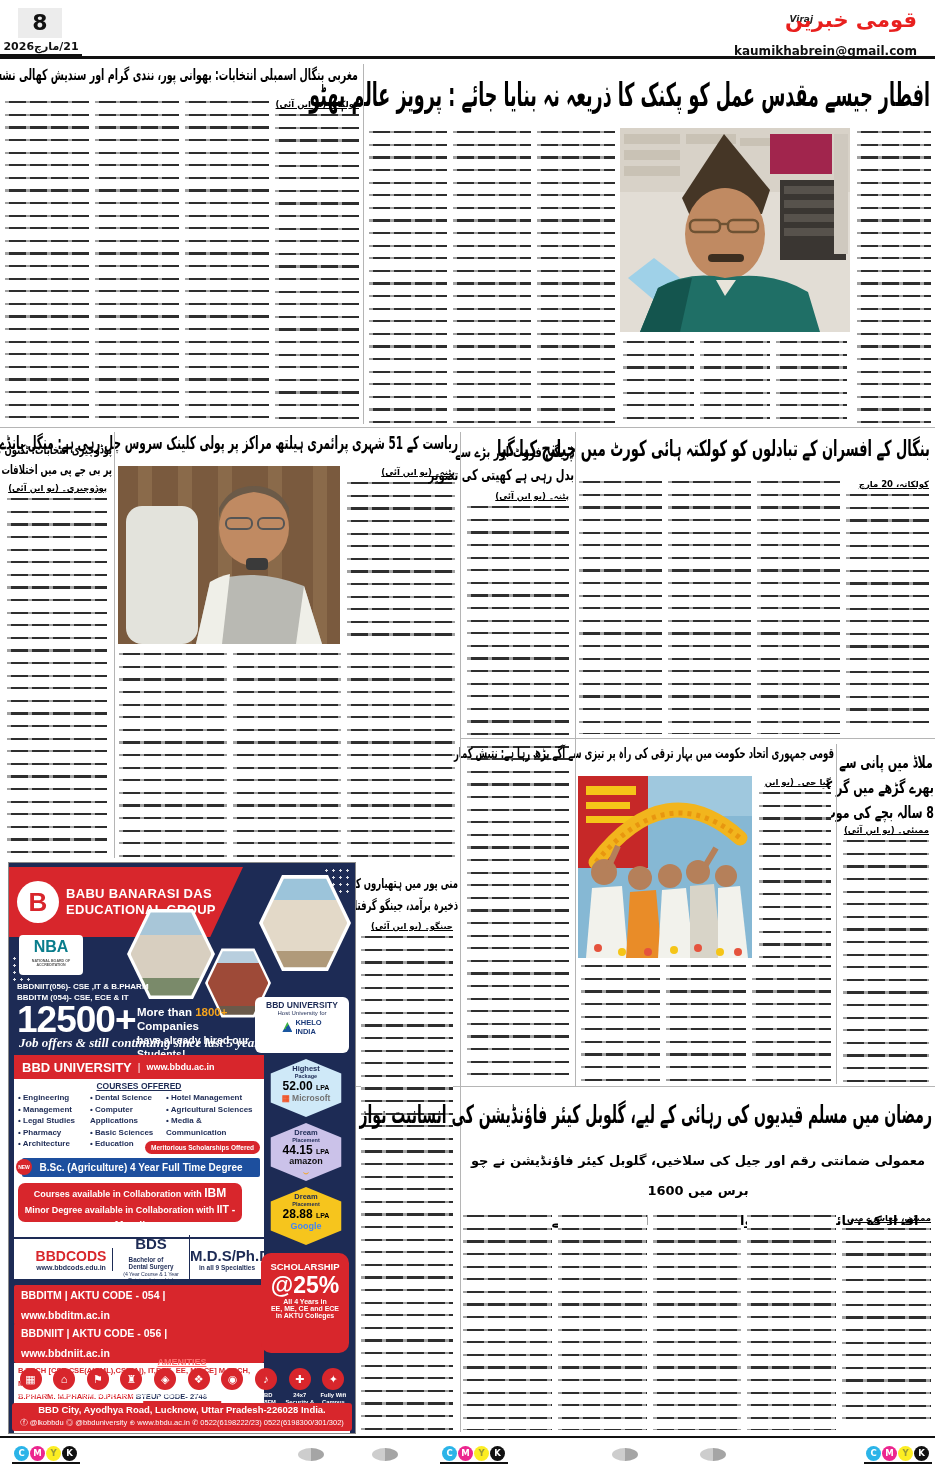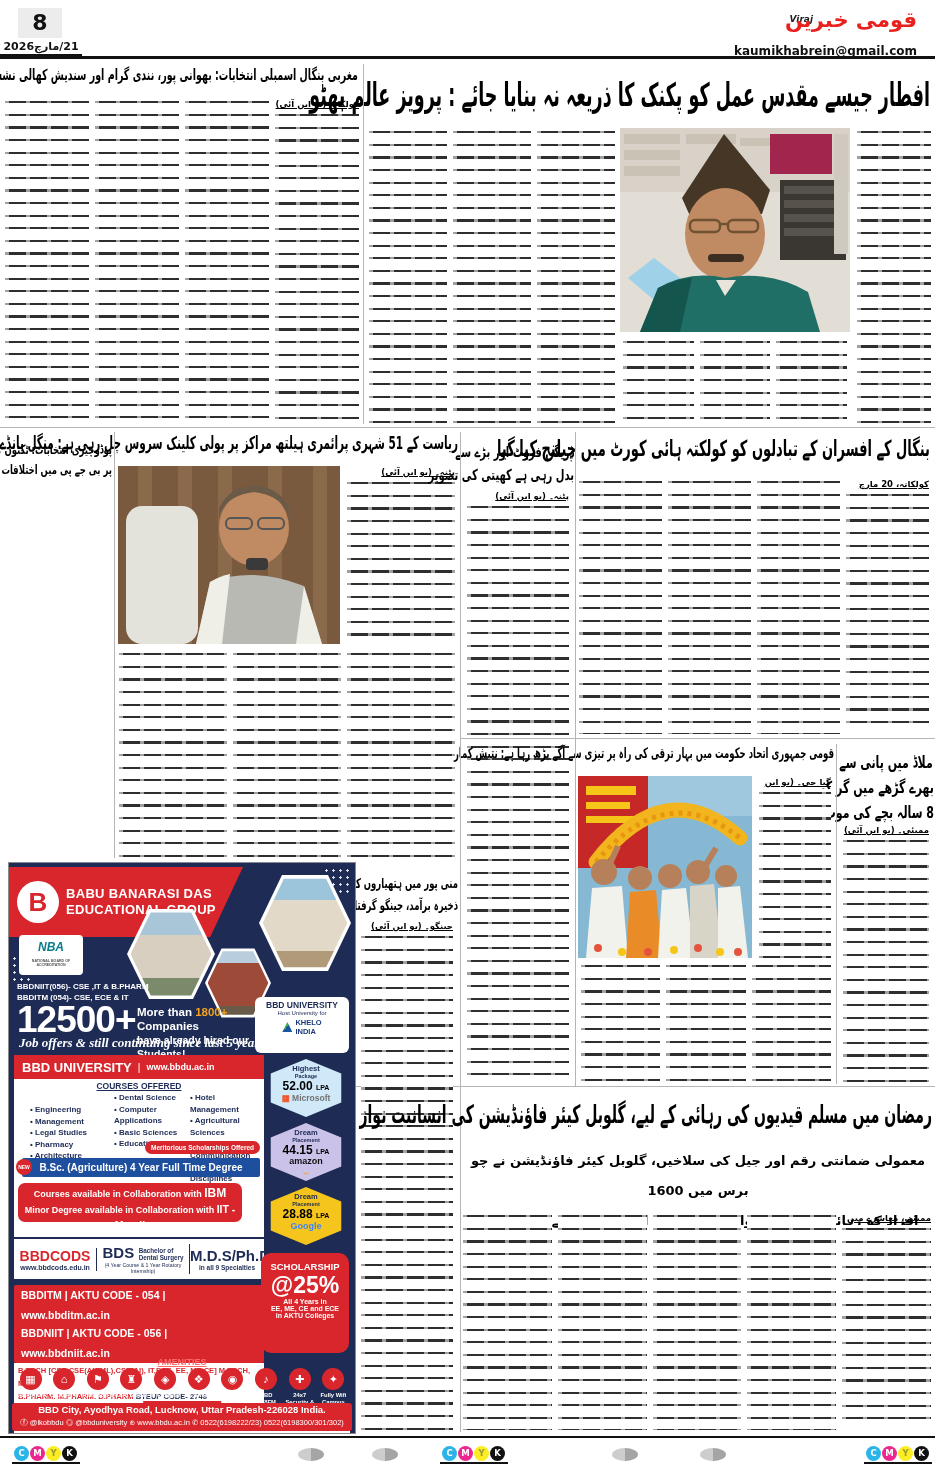--- a/index.html
+++ b/index.html
@@ -161,20 +161,26 @@
         <div class="sim"></div>
       </div>
   </div>
 
   <div class="abs vline" style="left:363px;top:64px;height:360px;"></div>
   <div class="abs hline" style="left:0;top:427px;width:935px;"></div>
 
   <div class="abs uh" style="left:2px;top:434px;width:110px;font-size:8.5px;line-height:20px;">
     <span style="transform:scaleY(1.5);">پوڈوچیری انتخابات: ٹکٹوں کی تقسیم</span><br>
     <span style="transform:scaleY(1.5);">پر بی جے پی میں اختلافات</span></div>
+  <div class="abs cols" style="left:4px;top:482px;width:106px;height:376px;">
+    <div class="tcol">
+      <div class="dl">پوڈوچیری۔ (یو این آئی)</div>
+      <div class="sim"></div>
+      </div>
+  </div>
 
   <div class="abs uh" style="left:116px;top:432px;width:342px;font-size:10.5px;">
     <span style="transform:scaleY(1.7);">ریاست کے 51 شہری پرائمری ہیلتھ مراکز پر پولی کلینک سروس چل رہی ہے: منگل پانڈے</span></div>
 
   <svg class="abs" style="left:118px;top:466px;" width="222" height="178">
     <rect width="222" height="178" fill="#7a5a3e"></rect>
     <g fill="#8a6a4a">
         <rect x="20" y="0" width="14" height="178"></rect>
         <rect x="60" y="0" width="14" height="178"></rect>
         <rect x="100" y="0" width="14" height="178"></rect>
@@ -365,21 +371,21 @@
       <div class="hexi" style="background:linear-gradient(180deg,#a8c6d8 0 28%,#d8cfc0 28% 78%,#7a8a6a 78%);"></div>
       </div>
     <div class="abs hexw" style="left:196px;top:84px;width:66px;height:72px;">
       <div class="hexi" style="background:linear-gradient(180deg,#b8cede 0 20%,#9e4a38 20% 85%,#6a5a4a 85%);"></div>
       </div>
     <div class="abs hexw" style="right:4px;top:10px;width:92px;height:100px;">
       <div class="hexi" style="background:linear-gradient(180deg,#9cc4da 0 25%,#e3d9c8 25% 80%,#b09a7a 80%);"></div>
       </div>
 
     <div class="abs nba" style="left:10px;top:72px;width:64px;height:40px;">
-      <div style="font-size:12px;line-height:24px;font-style:italic;">NBA</div>
+      <div style="font-size:16px;line-height:24px;">NBA</div>
       <div style="font-size:3.6px;color:#555;">NATIONAL BOARD OF ACCREDITATION</div>
     </div>
     <div class="abs codes" style="left:8px;top:118px;">
       <div>BBDNIIT(056)- CSE ,IT &amp; B.PHARM</div>
       <div>BBDITM (054)- CSE, ECE &amp; IT</div>
     </div>
 
     <div class="abs bignum" style="left:8px;top:136px;">12500+</div>
     <div class="abs morethan" style="left:128px;top:142px;width:118px;">
       <span>More than </span><span class="orange">1800+</span><span> Companies</span>
@@ -399,21 +405,21 @@
     <div class="abs tagline" style="left:10px;top:172px;">Job offers &amp; still continuing since last 5 years ...</div>
 
     <div class="abs univpanel" style="left:5px;top:192px;width:250px;height:182px;">
       <div class="univbar">
         <span style="font-size:13px;font-weight:bold;">BBD UNIVERSITY</span>
         <span style="font-size:10px;">|</span>
         <span style="font-size:9px;font-weight:bold;">www.bbdu.ac.in</span>
       </div>
       <div style="text-align:center;font-size:8.5px;font-weight:bold;text-decoration:underline;margin-top:2px;">COURSES OFFERED</div>
       <div style="display:flex;padding:1px 4px;">
-        <ul class="courses" style="margin:12px;padding:0;width:72px;">
+        <ul class="courses" style="margin:0;padding:0;width:72px;">
           <li>Engineering</li>
           <li>Management</li>
           <li>Legal Studies</li>
           <li>Pharmacy</li>
           <li>Architecture</li>
         </ul>
         <ul class="courses" style="margin:0;padding:0;width:76px;">
           <li>Dental Science</li>
           <li>Computer Applications</li>
           <li>Basic Sciences</li>
@@ -429,21 +435,21 @@
       <div class="badge-mer abs" style="right:4px;top:86px;">Meritorious Scholarships Offered</div>
       <div class="abs newburst" style="left:2px;top:104px;width:16px;height:16px;line-height:16px;z-index:2;">NEW</div>
       <div class="agri abs" style="left:8px;top:103px;width:238px;height:19px;">B.Sc. (Agriculture) 4 Year Full Time Degree Program</div>
       <div class="collab abs" style="left:4px;top:128px;width:224px;height:36px;padding-top:3px;">
         <span>Courses available in Collaboration with </span><span style="font-size:12px;">IBM</span><br>
         <span>Minor Degree available in Collaboration with </span><span style="font-size:10.5px;">IIT - Mandi</span>
       </div>
     </div>
 
     <div class="codsrow abs" style="left:5px;top:376px;width:250px;height:40px;">
-      <div style="width:82px;text-align:center;border-right:1px solid #1d2b55;">
+      <div style="width:82px;text-align:center;border-right:1px solid #1d2b55;padding-left:16px;">
         <div style="color:#d8262c;font-weight:bold;font-size:14px;">BBDCODS</div>
         <div style="font-size:7px;font-weight:bold;">www.bbdcods.edu.in</div>
       </div>
       <div style="flex:1;text-align:center;border-right:1px solid #1d2b55;">
         <span style="font-size:15px;font-weight:bold;">BDS</span>
         <span style="display:inline-block;text-align:left;font-size:6.3px;font-weight:bold;vertical-align:middle;">
           <span>Bachelor of</span><br><span>Dental Surgery</span></span>
         <div style="font-size:5.2px;">(4 Year Course &amp; 1 Year Rotatory Internship)</div>
       </div>
       <div style="width:74px;text-align:center;">

